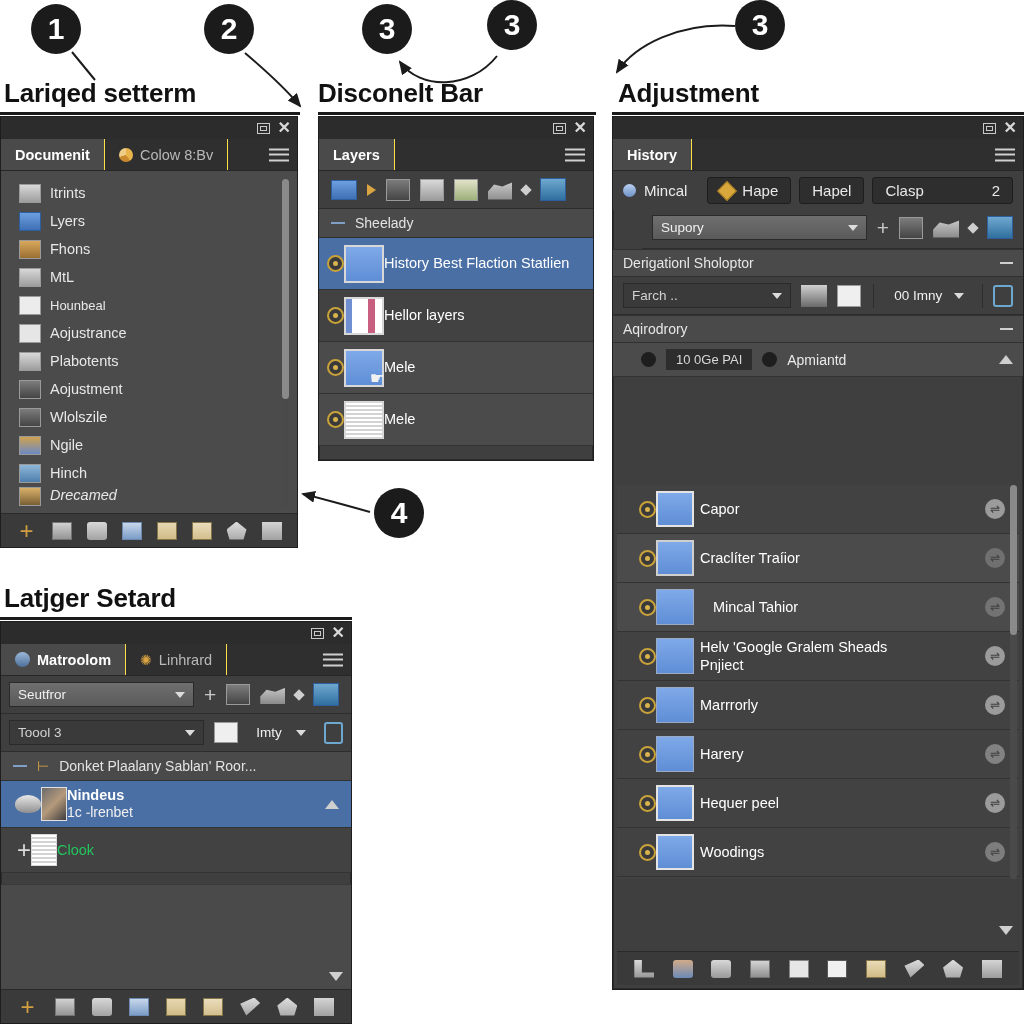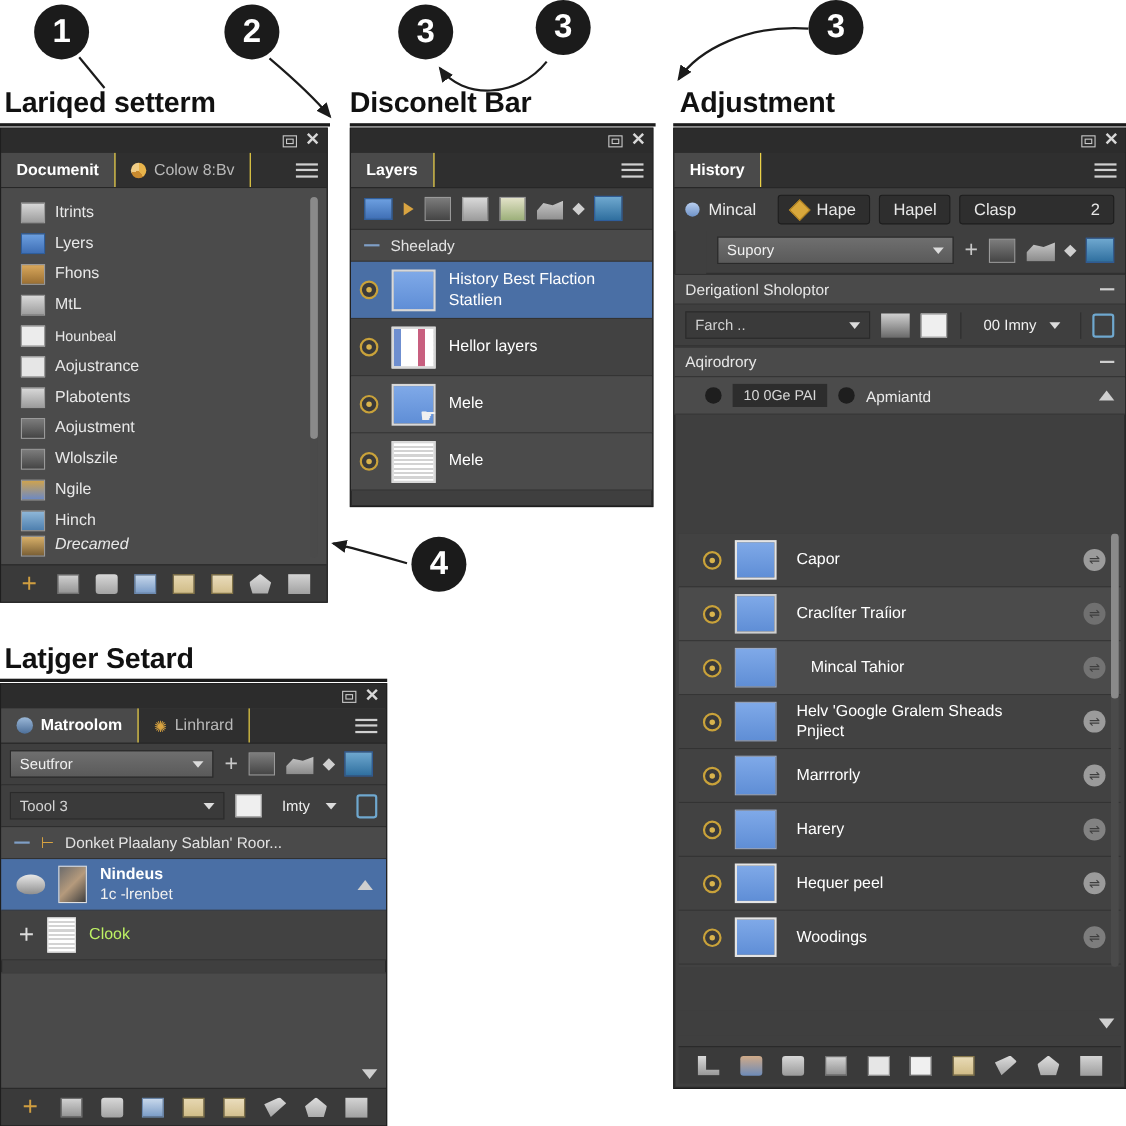--- a/index.html
+++ b/index.html
@@ -114,21 +114,21 @@
     display: flex; align-items: center; gap: 10px;
     padding: 6px 12px;
     background: #4a4a4a;
     border-bottom: 1px solid #313131;
     font-size: 14px; color: #e3e3e3;
   }
   .minus { display:inline-block; width:14px; height:2px; background:#7f9fc6; }
 
   .layer-row {
     display: flex; align-items: center;
-    gap: 12px;
+    gap: 0;
     padding: 6px 8px;
     border-bottom: 1px solid #333;
     min-height: 52px;
     background: #424242;
     cursor: pointer;
   }
   .layer-row.alt { background: #4b4b4b; }
   .layer-row.selected { background: #4a6fa5; }
   .eye {
     width: 17px; height: 17px; border-radius: 50%;
@@ -607,21 +607,21 @@
       <span style="line-height:1.2;">
         <span style="display:block;font-size:14.5px;font-weight:bold;color:#fff;">Nindeus</span>
         <span style="display:block;font-size:14px;color:#f0f0f0;">1c ⁃lrenbet</span>
       </span>
       <span style="margin-left:auto;margin-right:4px;width:0;height:0;border-left:7px solid transparent;border-right:7px solid transparent;border-bottom:9px solid #cfcfcf;"></span>
     </div>
 
     <div class="layer-row" style="min-height:42px;">
       <span style="color:#dcdcdc;font-size:24px;margin-left:8px;line-height:1;">+</span>
       <span class="thumb lined" style="width:26px;height:32px;border:1px solid #d8d8d8;"></span>
-      <span style="font-size:14.5px;color:#bef264;">Clook</span>
+      <span style="font-size:14.5px;color:#22c55e;">Clook</span>
     </div>
 
     <div style="position:absolute;left:0;right:0;top:262px;bottom:34px;background:#4a4a4a;border-top:1px solid #3a3a3a;">
       <span style="position:absolute;right:8px;bottom:8px;width:0;height:0;border-left:7px solid transparent;border-right:7px solid transparent;border-top:9px solid #cfcfcf;"></span>
     </div>
 
     <div class="footer-bar">
       <span class="fico" style="color:#d9a441;font-size:24px;line-height:18px;text-align:center;">+</span>
       <span class="fico" style="background:linear-gradient(#d9d9d9,#9a9a9a);border:1px solid #777;"></span>
       <span class="fico" style="background:linear-gradient(#e0e0e0,#a8a8a8);border-radius:3px;"></span>

